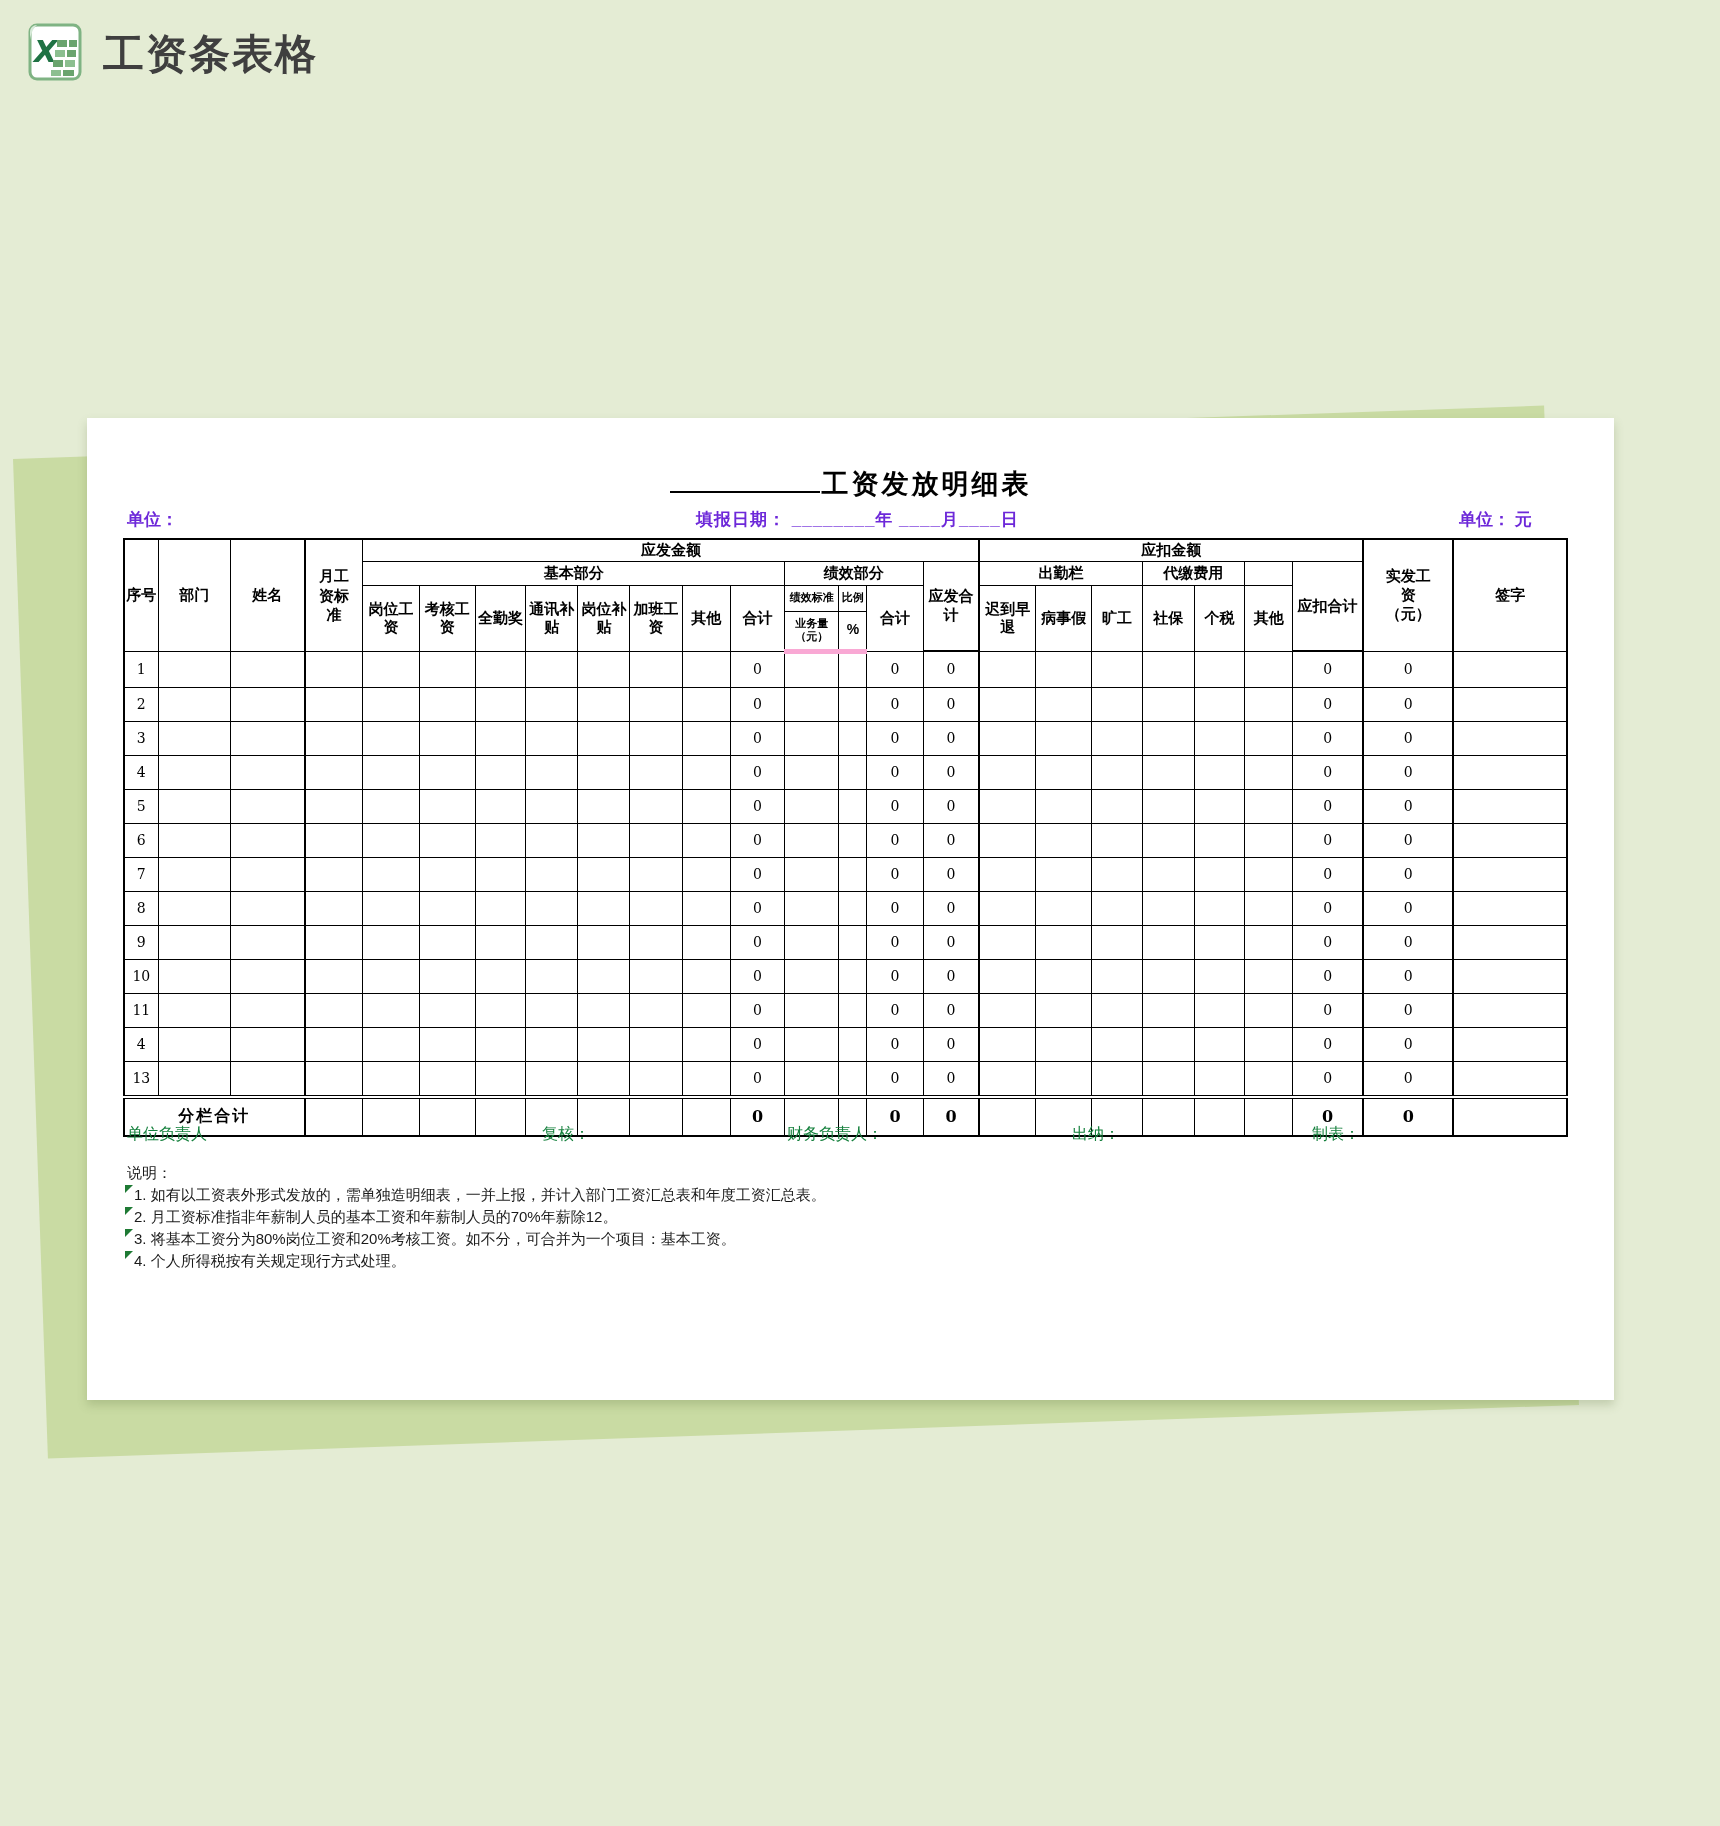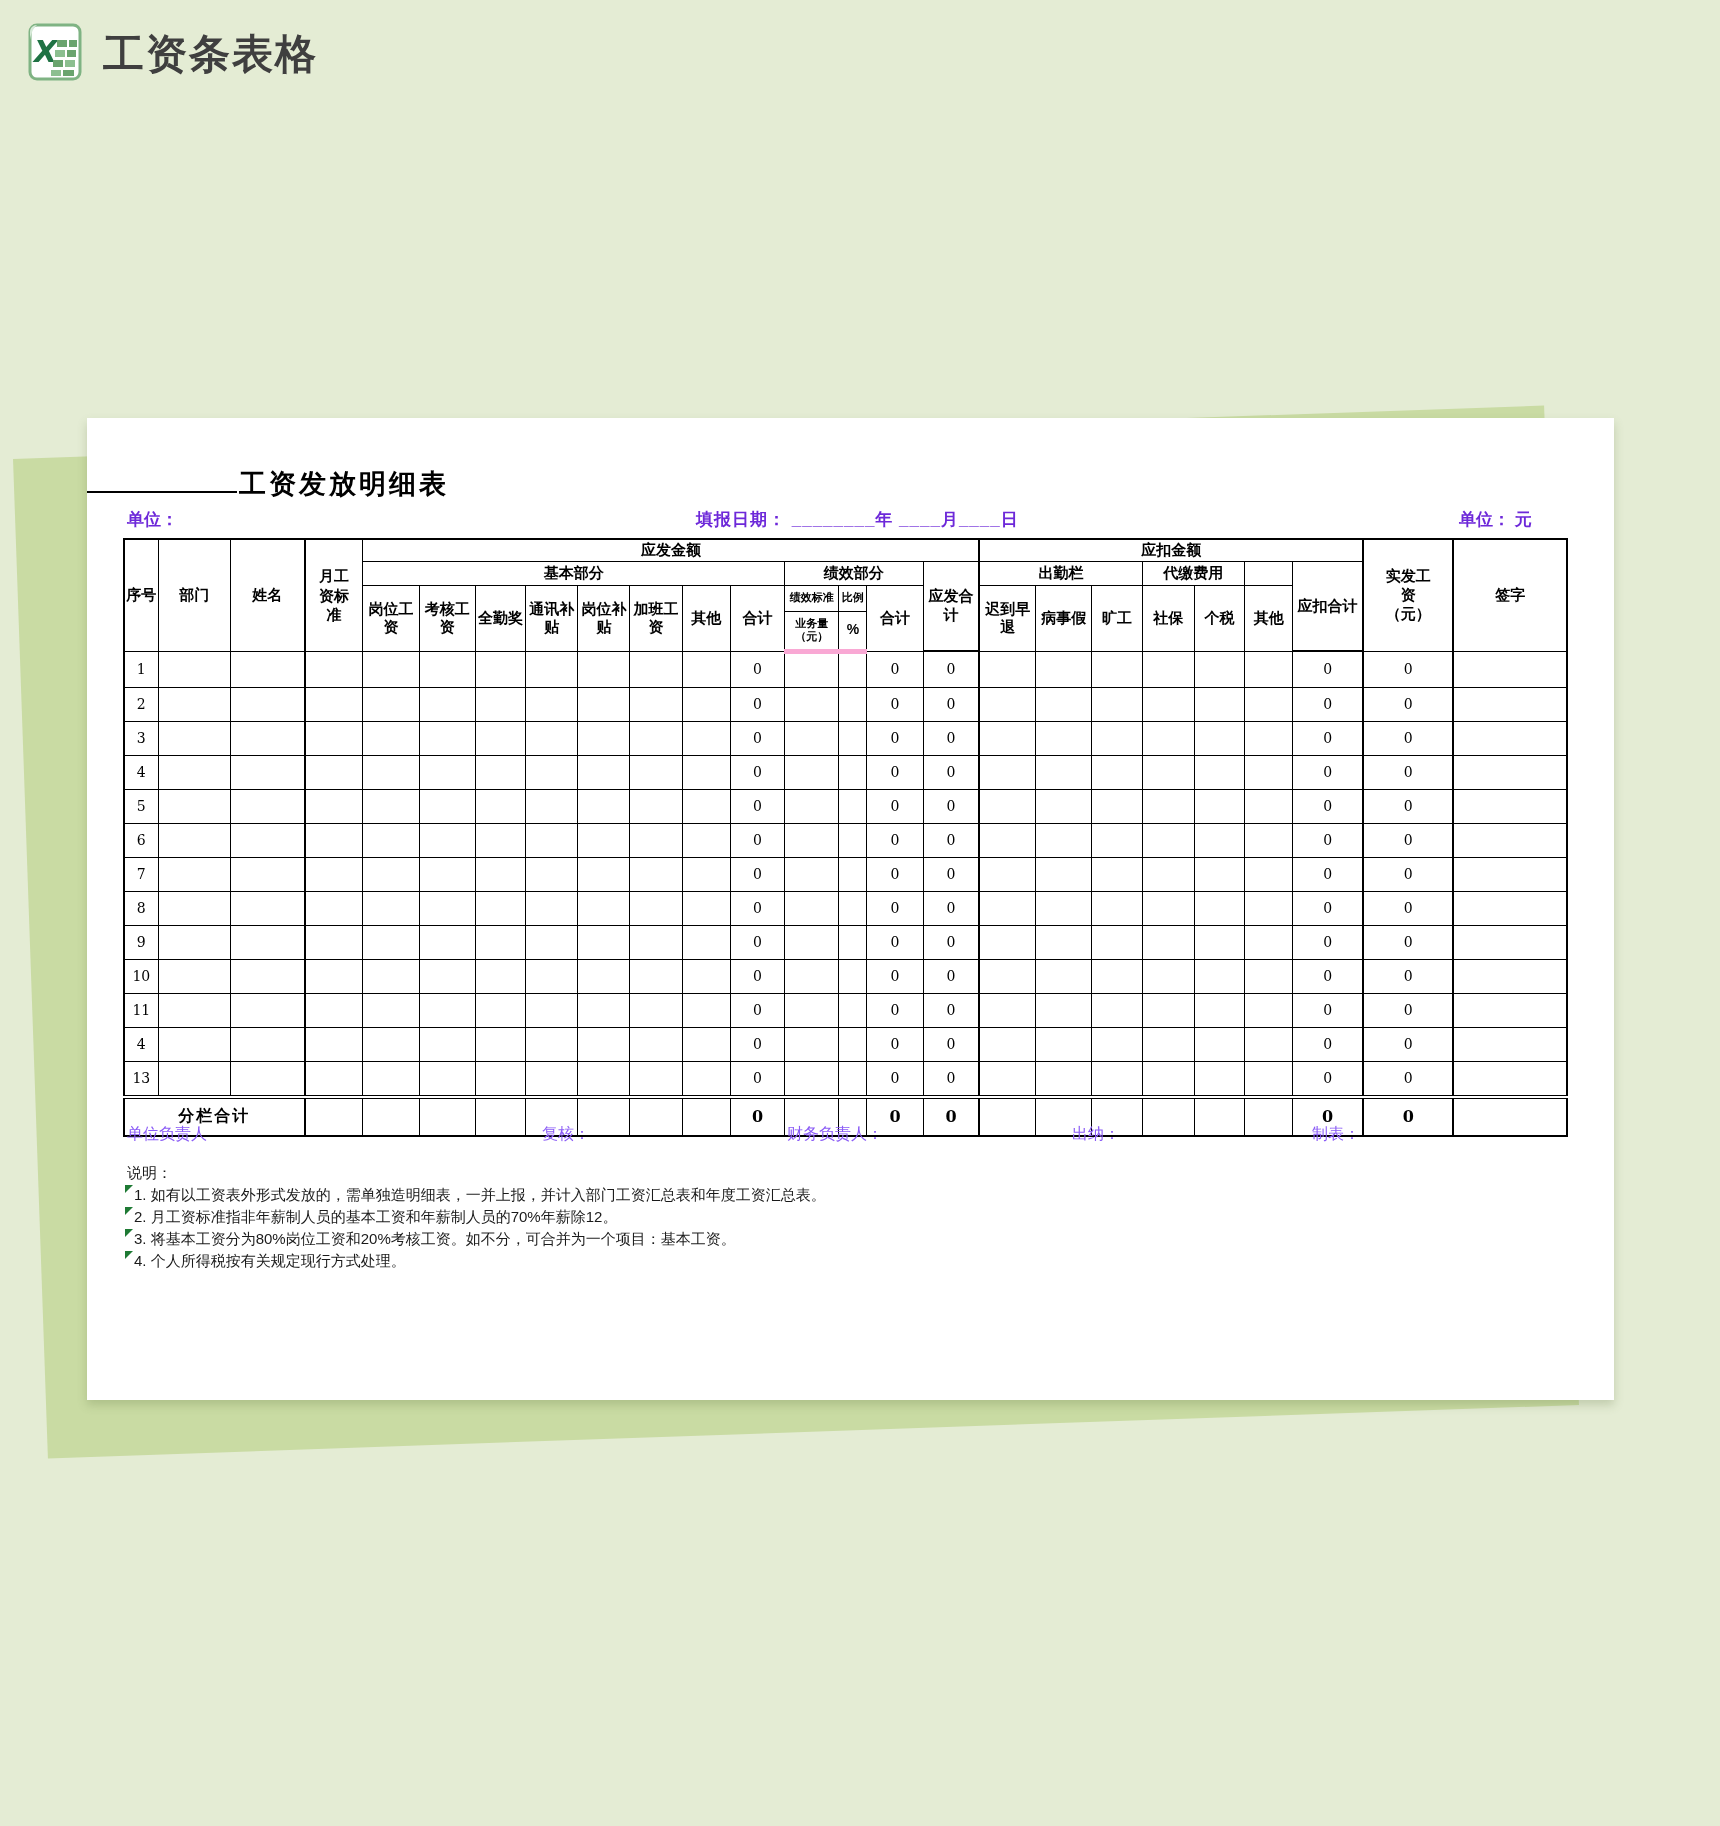--- a/index.html
+++ b/index.html
@@ -15,21 +15,21 @@
   .back-sheet{
     position:absolute;left:30px;top:432px;width:1532px;height:1000px;
     background:#c9dba3;transform:rotate(-2deg);
   }
   
   .sheet{
     position:absolute;left:87px;top:418px;width:1527px;height:982px;
     background:#ffffff;box-shadow:0 5px 9px rgba(90,110,60,.25);
   }
   .doc-title{
-    position:absolute;left:0;top:48px;width:100%;
+    position:absolute;left:0;top:48px;width:100%;text-align:center;
     font-size:27px;font-weight:700;color:#000;letter-spacing:3px;
   }
   .doc-title .blank{
     display:inline-block;width:150px;border-bottom:2px solid #000;height:24px;
     vertical-align:baseline;margin-right:2px;
   }
   .meta-row{position:absolute;left:0;top:90px;width:100%;height:26px;font-size:17px;font-weight:700;color:#6d28d9;}
   .meta-unit{position:absolute;left:40px;top:0;}
   .meta-date{position:absolute;left:600px;top:0;letter-spacing:1px;margin-left:9px;}
   .meta-currency{position:absolute;left:1372px;top:0;}
@@ -55,21 +55,21 @@
   thead th.span-all{border-bottom:2px solid #000;}
   tbody td{height:33px;font-size:14px;font-family:"DejaVu Serif","Liberation Serif",serif;}
   tr.summary td{
     height:36px;border-top:4px double #000;font-size:16px;font-weight:700;
   }
   tr.summary td.sum-label{letter-spacing:2px;}
   .thick-r{border-right:2px solid #000 !important;}
   .wrap-narrow{display:inline-block;width:3.2em;line-height:1.25;}
   .wrap-narrow2{display:inline-block;width:2.3em;line-height:1.3;}
   
-  .sign-row{position:absolute;left:0;top:706px;width:100%;height:24px;font-size:16px;color:#8b5cf6;}
+  .sign-row{position:absolute;left:0;top:706px;width:100%;height:24px;font-size:16px;color:#15803d;}
   .sign-row span{position:absolute;top:0;}
   .sign-unit{left:40px;}
   .sign-review{left:455px;}
   .sign-finance{left:700px;}
   .sign-cashier{left:985px;}
   .sign-maker{left:1225px;}
   
   .notes{position:absolute;left:40px;top:744px;width:1380px;font-size:15px;color:#1a1a1a;line-height:22px;}
   .notes .note-item{position:relative;padding-left:2px;}
   .note-flag{

